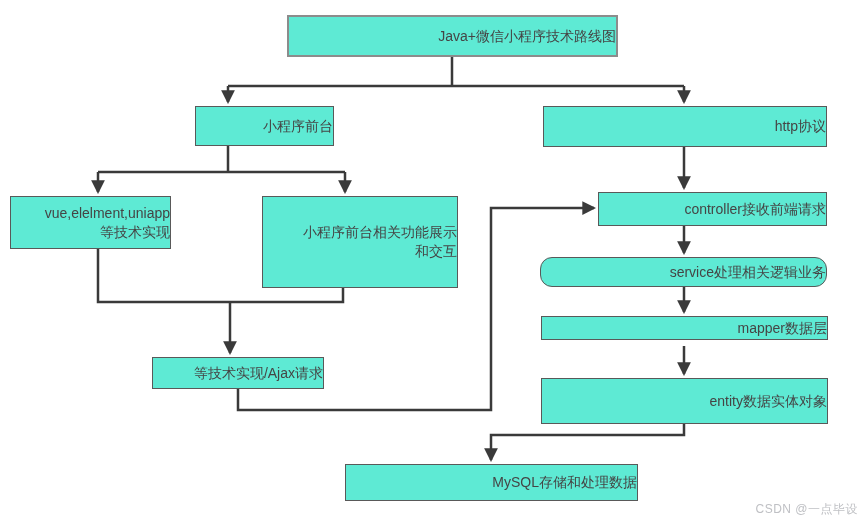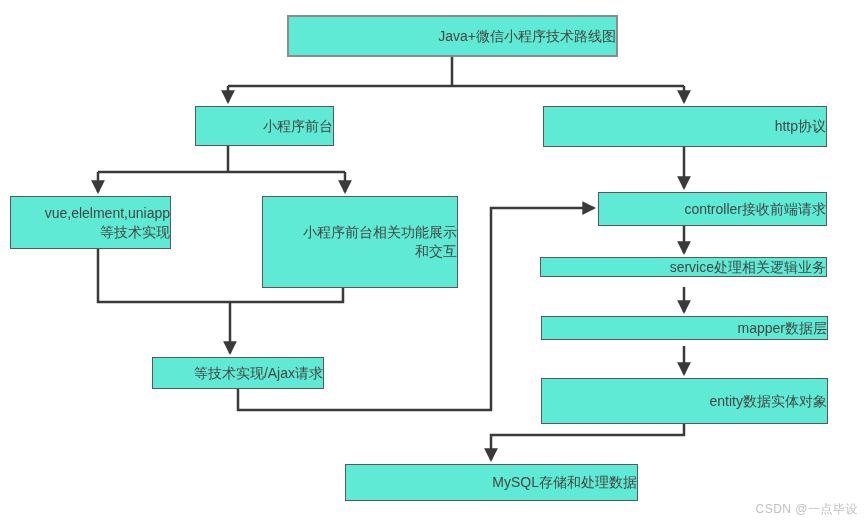--- a/index.html
+++ b/index.html
@@ -97,21 +97,21 @@
 
   <div class="node" style="left:247px; top:196px; width:196px; height:92px;margin-left:15px;">
     <span>小程序前台相关功能展示</span>
     <span>和交互</span>
   </div>
 
   <div class="node" style="left:598px; top:192px; width:229px; height:34px;">
     <span>controller接收前端请求</span>
   </div>
 
-  <div class="node" style="left:540px; top:257px; width:287px; height:20px;">
+  <div class="node" style="left:540px; top:257px; width:287px; height:30px;border-radius:12px;">
     <span>service处理相关逻辑业务</span>
   </div>
 
   <div class="node" style="left:541px; top:316px; width:287px; height:24px;">
     <span>mapper数据层</span>
   </div>
 
   <div class="node" style="left:541px; top:378px; width:287px; height:46px;">
     <span>entity数据实体对象</span>
   </div>

